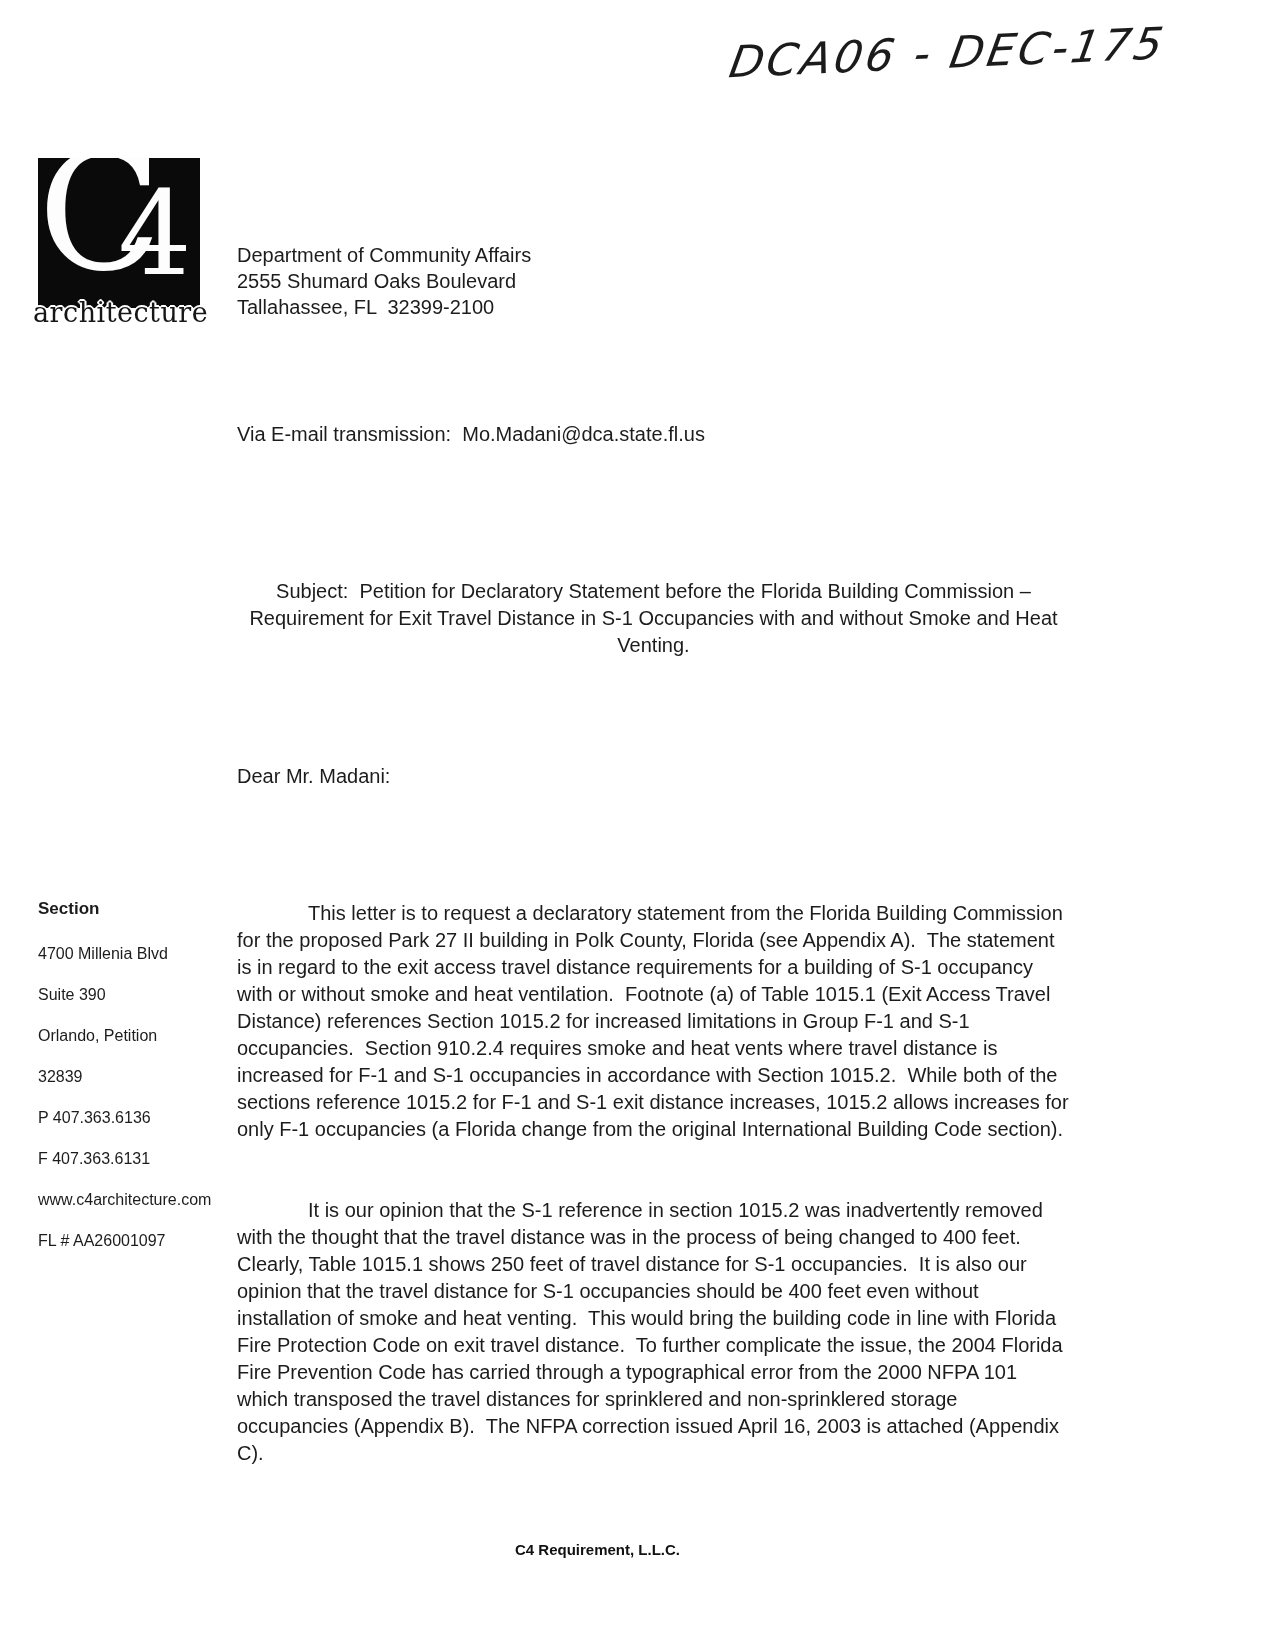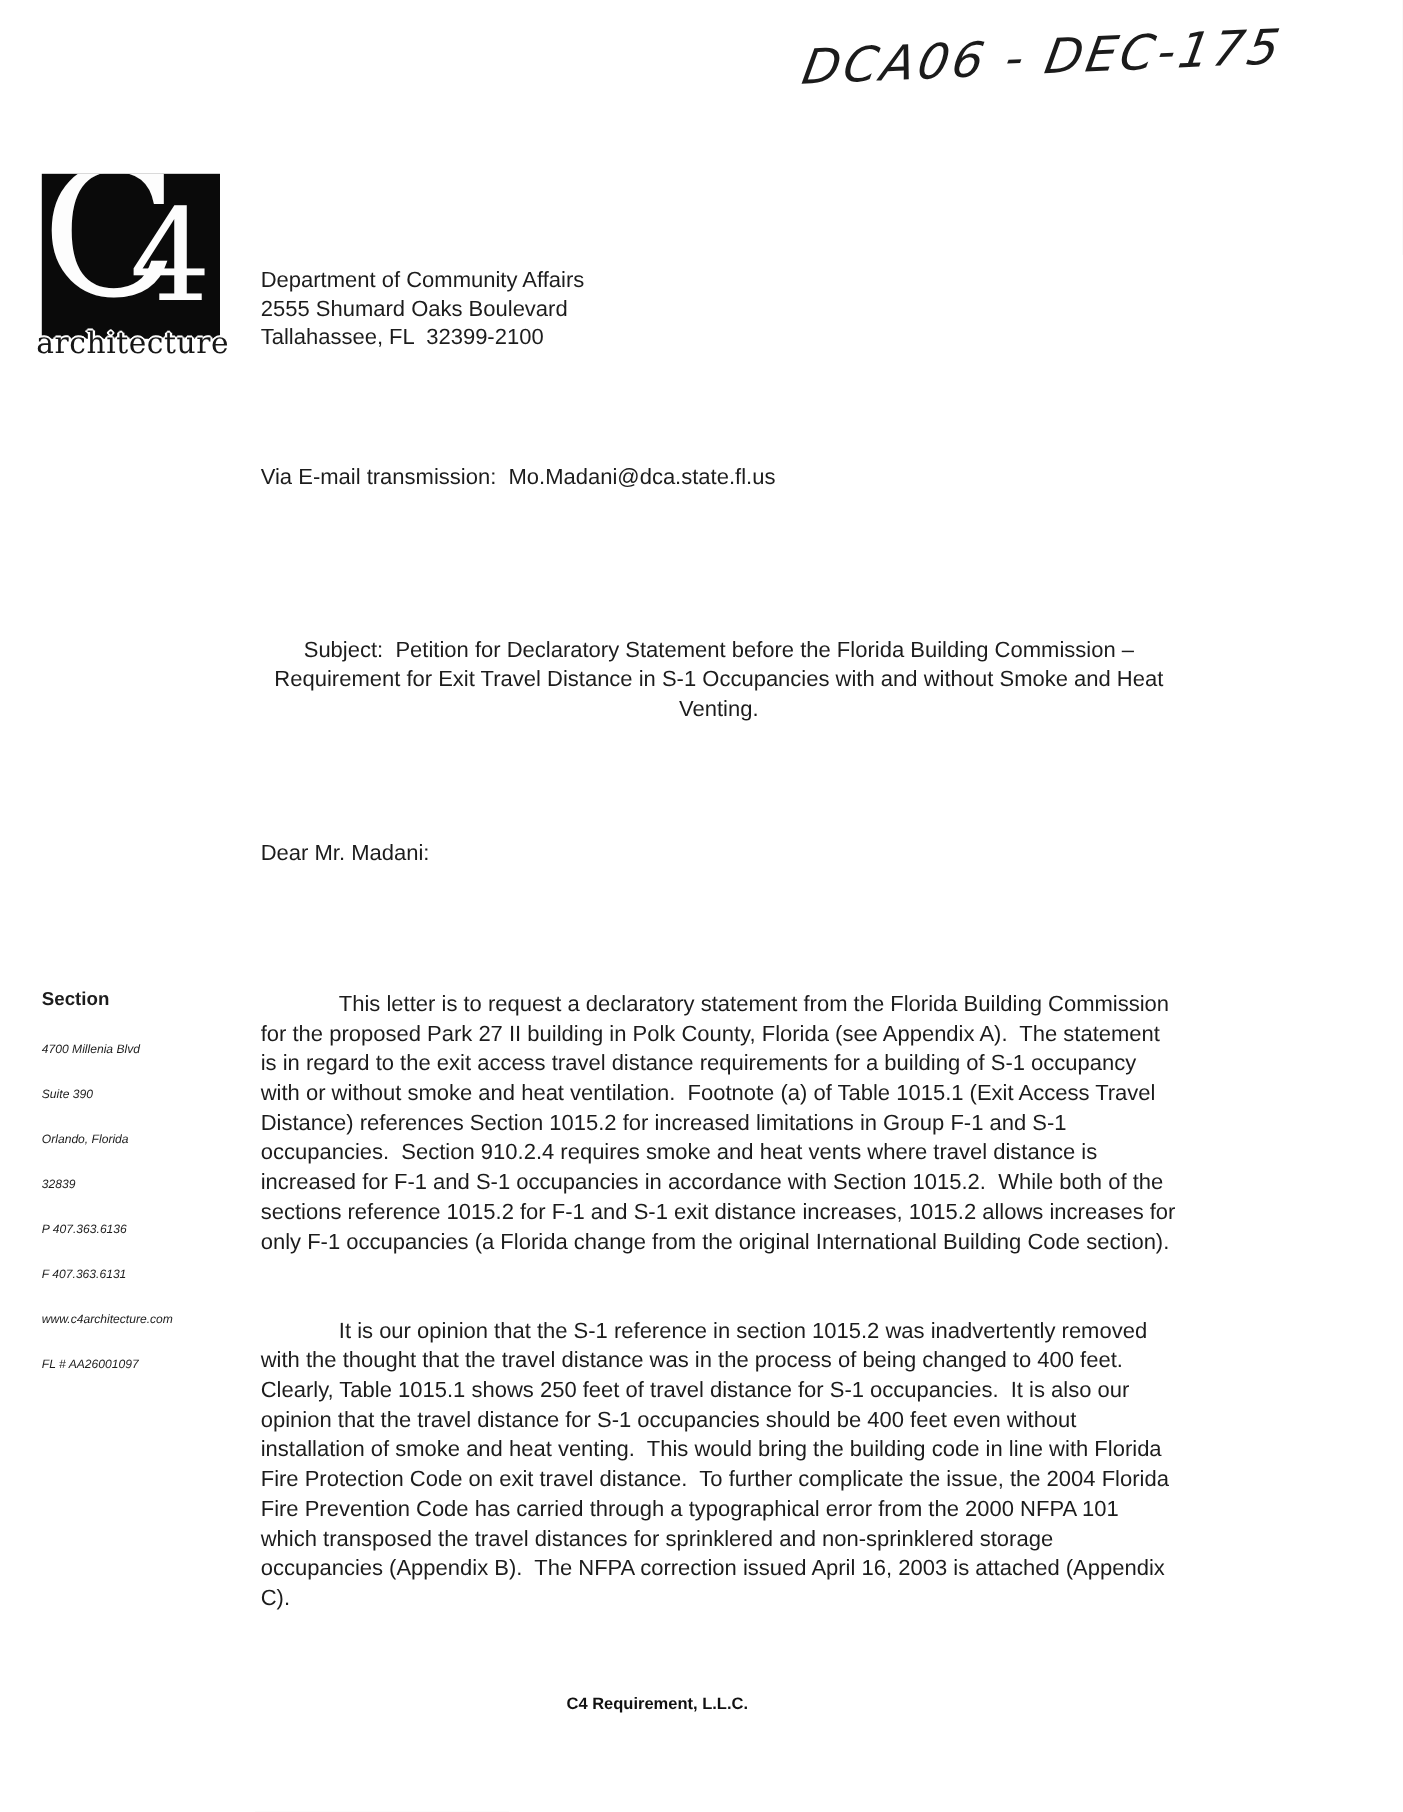--- a/index.html
+++ b/index.html
@@ -27,21 +27,21 @@
     position:absolute;left:33px;top:297px;width:180px;
     font-family:"DejaVu Serif",serif;font-size:27px;color:#161616;
     letter-spacing:0.5px;
     text-shadow:-2px 0 #fff,2px 0 #fff,0 -2px #fff,0 2px #fff,
                 -1px -1px #fff,1px 1px #fff,-1px 1px #fff,1px -1px #fff;
   }
 
   
   .sidebar{position:absolute;left:38px;top:899px;width:195px;}
   .office{font-size:17px;font-weight:bold;margin-bottom:27px;}
-  .side-line{font-size:11px;line-height:16px;margin-bottom:25px;white-space:pre;font-style:italic;}
+  .side-line{font-size:16px;line-height:16px;margin-bottom:25px;white-space:pre;}
 
   
   .content{
     position:absolute;left:237px;top:188px;width:833px;
     font-size:20px;line-height:27px;white-space:pre-wrap;
   }
   .addr-line{line-height:26px;}
   .via{margin-top:20px;}
   .subject{margin-top:49px;text-align:center;}
   .salutation{margin-top:23px;}
@@ -66,21 +66,21 @@
     <span class="logo-c">C</span>
     <span class="logo-4">4</span>
   </div>
   <div class="logo-word">architecture</div>
 
   <aside class="sidebar">
     <div class="office">Section</div>
     <div>
         <div class="side-line">4700 Millenia Blvd</div>
         <div class="side-line">Suite 390</div>
-        <div class="side-line">Orlando, Florida</div>
+        <div class="side-line">Orlando, Petition</div>
         <div class="side-line">32839</div>
         <div class="side-line">P 407.363.6136</div>
         <div class="side-line">F 407.363.6131</div>
         <div class="side-line">www.c4architecture.com</div>
         <div class="side-line">FL # AA26001097</div>
       </div>
   </aside>
 
   <main class="content">
     <div class="recipient"><div class="addr-line">Department of Community Affairs</div><div class="addr-line">2555 Shumard Oaks Boulevard</div><div class="addr-line">Tallahassee, FL  32399-2100</div></div>

